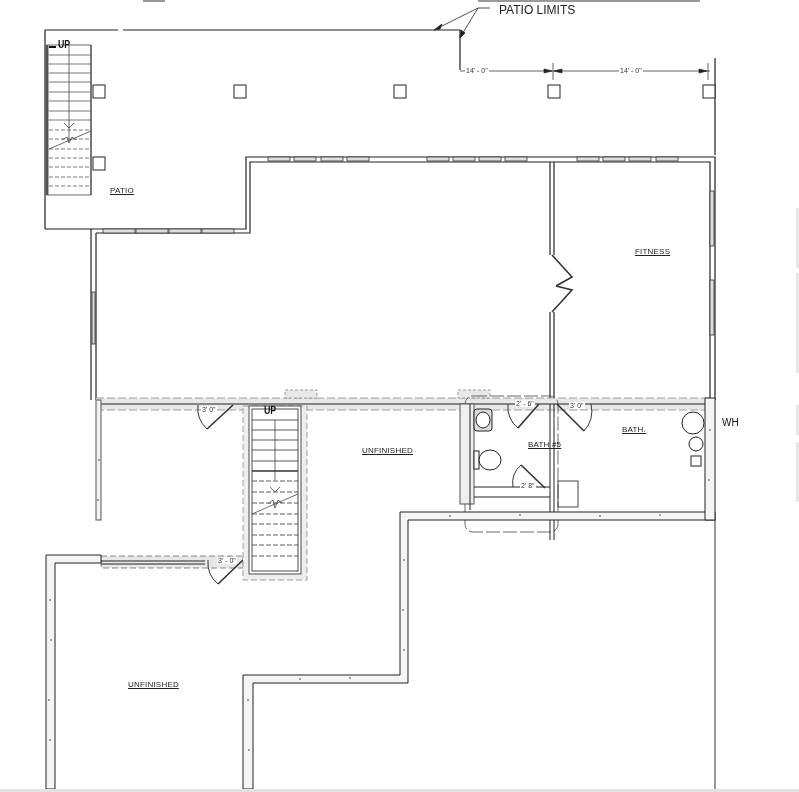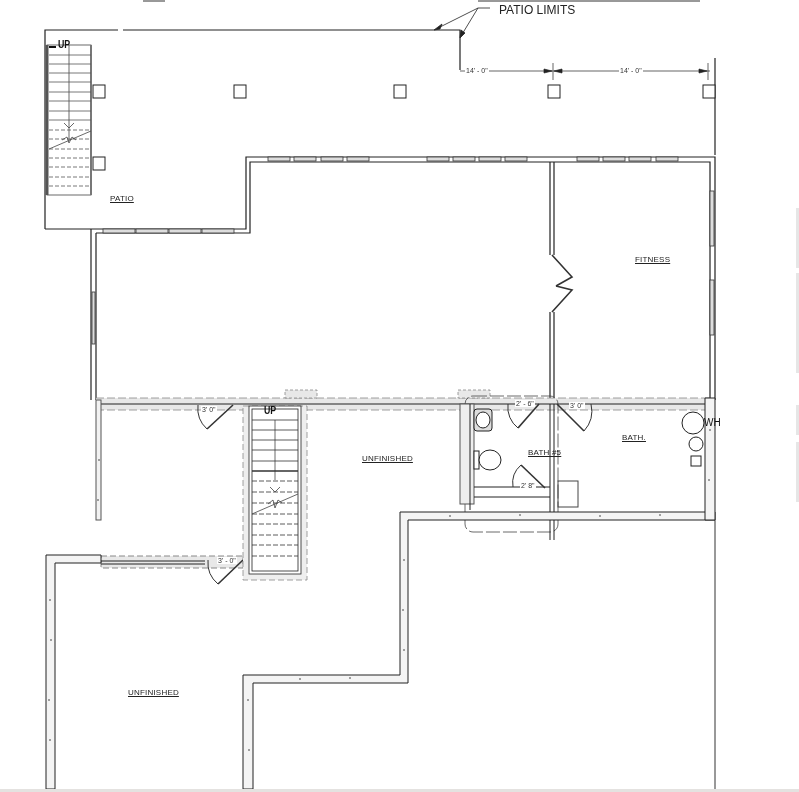--- a/index.html
+++ b/index.html
@@ -1,18 +1,18 @@
 <!DOCTYPE html>
 <html><head>
 <meta charset="utf-8">
 <style>
   html, body { margin: 0; padding: 0; background: #ffffff; }
   body { width: 799px; height: 792px; overflow: hidden; position: relative; font-family: "Liberation Sans", sans-serif; }
   #plan { position: absolute; left: 0; top: 0; width: 799px; height: 792px; }
-  .lbl { position: absolute; font-size: 8px; color: #222; text-decoration: underline; letter-spacing: 0.2px; white-space: nowrap; margin-top: 8px; }
+  .lbl { position: absolute; font-size: 8px; color: #222; text-decoration: underline; letter-spacing: 0.2px; white-space: nowrap; }
   .dim { position: absolute; font-size: 7px; color: #333; white-space: nowrap; background: #fff; padding: 0 1px; }
   .note { position: absolute; font-size: 12px; color: #222; white-space: nowrap; }
   .up { position: absolute; font-size: 11px; color: #111; font-weight: bold; transform: scaleX(0.8); transform-origin: left; }
   .wh { position: absolute; font-size: 10px; color: #111; }
   .bottom-strip { position: absolute; left: 0; top: 789px; width: 799px; height: 3px; background: #e4e2e0; }
 </style>
 </head>
 <body>
 
 <svg id="plan" viewBox="0 0 799 792" xmlns="http://www.w3.org/2000/svg">
@@ -259,15 +259,15 @@
 <span class="lbl" style="left:128px;top:680px;">UNFINISHED</span>
 <span class="lbl" style="left:528px;top:440px;">BATH #5</span>
 <span class="lbl" style="left:622px;top:425px;">BATH.</span>
 
 <span class="dim" style="left:201px;top:406px;">3' 0"</span>
 <span class="dim" style="left:217px;top:557px;">3' - 0"</span>
 <span class="dim" style="left:515px;top:400px;">2' - 6"</span>
 <span class="dim" style="left:520px;top:482px;">2' 8"</span>
 <span class="dim" style="left:569px;top:402px;">3' 0"</span>
 
-<span class="wh" style="left:684px;top:417px;padding-left:20px;">WH</span>
+<span class="wh" style="left:702px;top:417px;padding-left:20px;">WH</span>
 
 <div class="bottom-strip"></div>
 
 </body></html>

